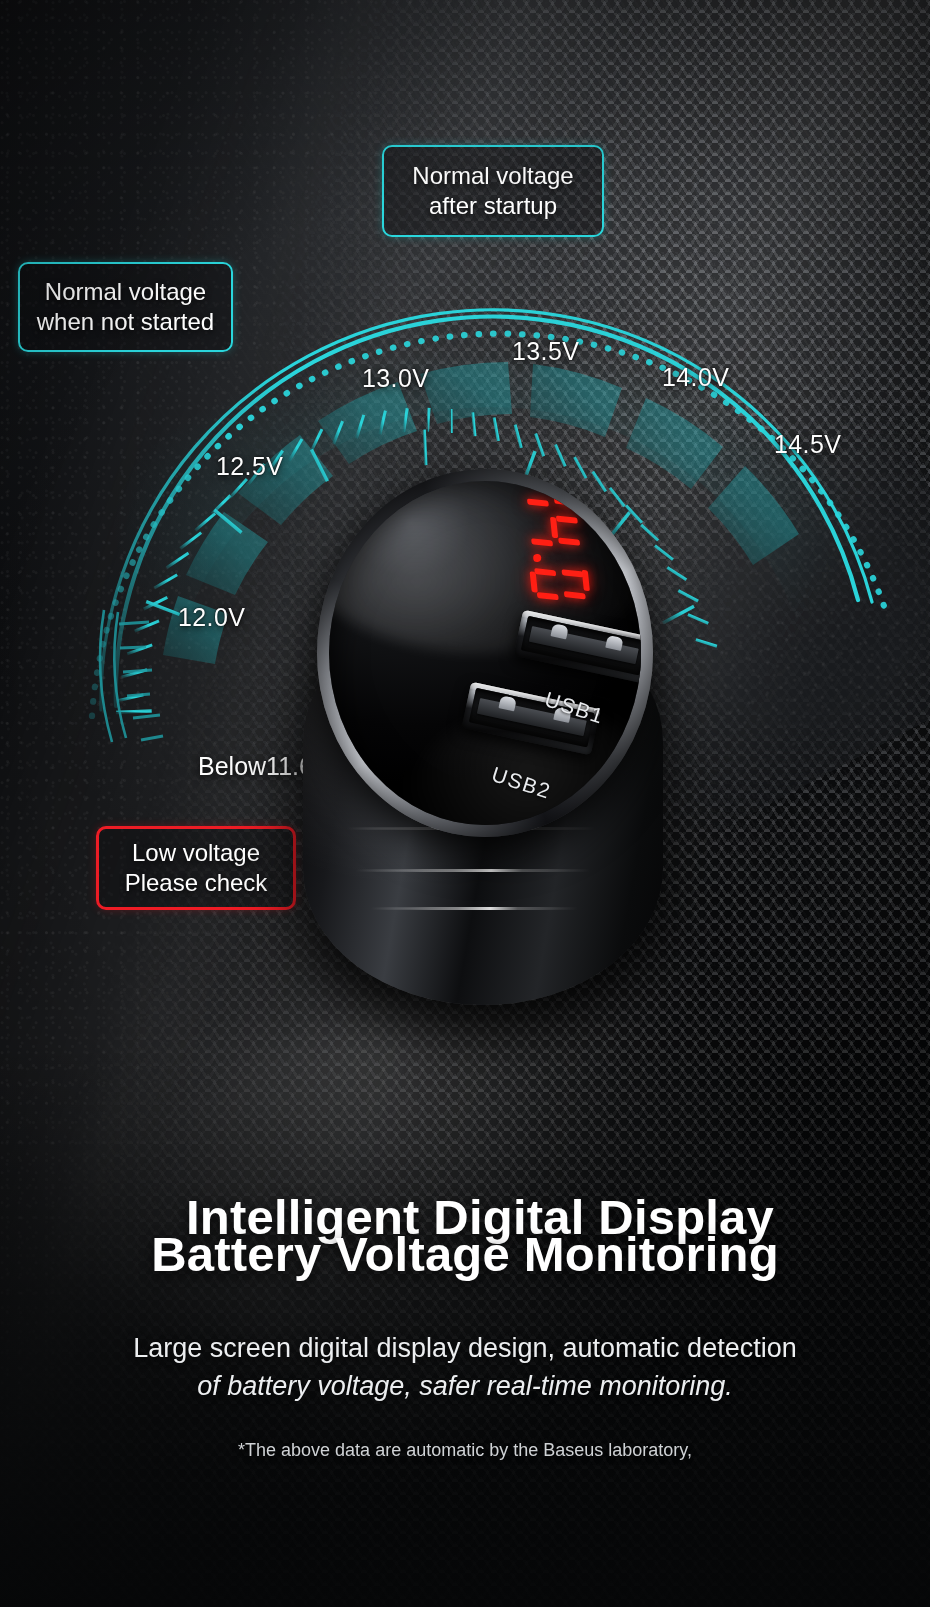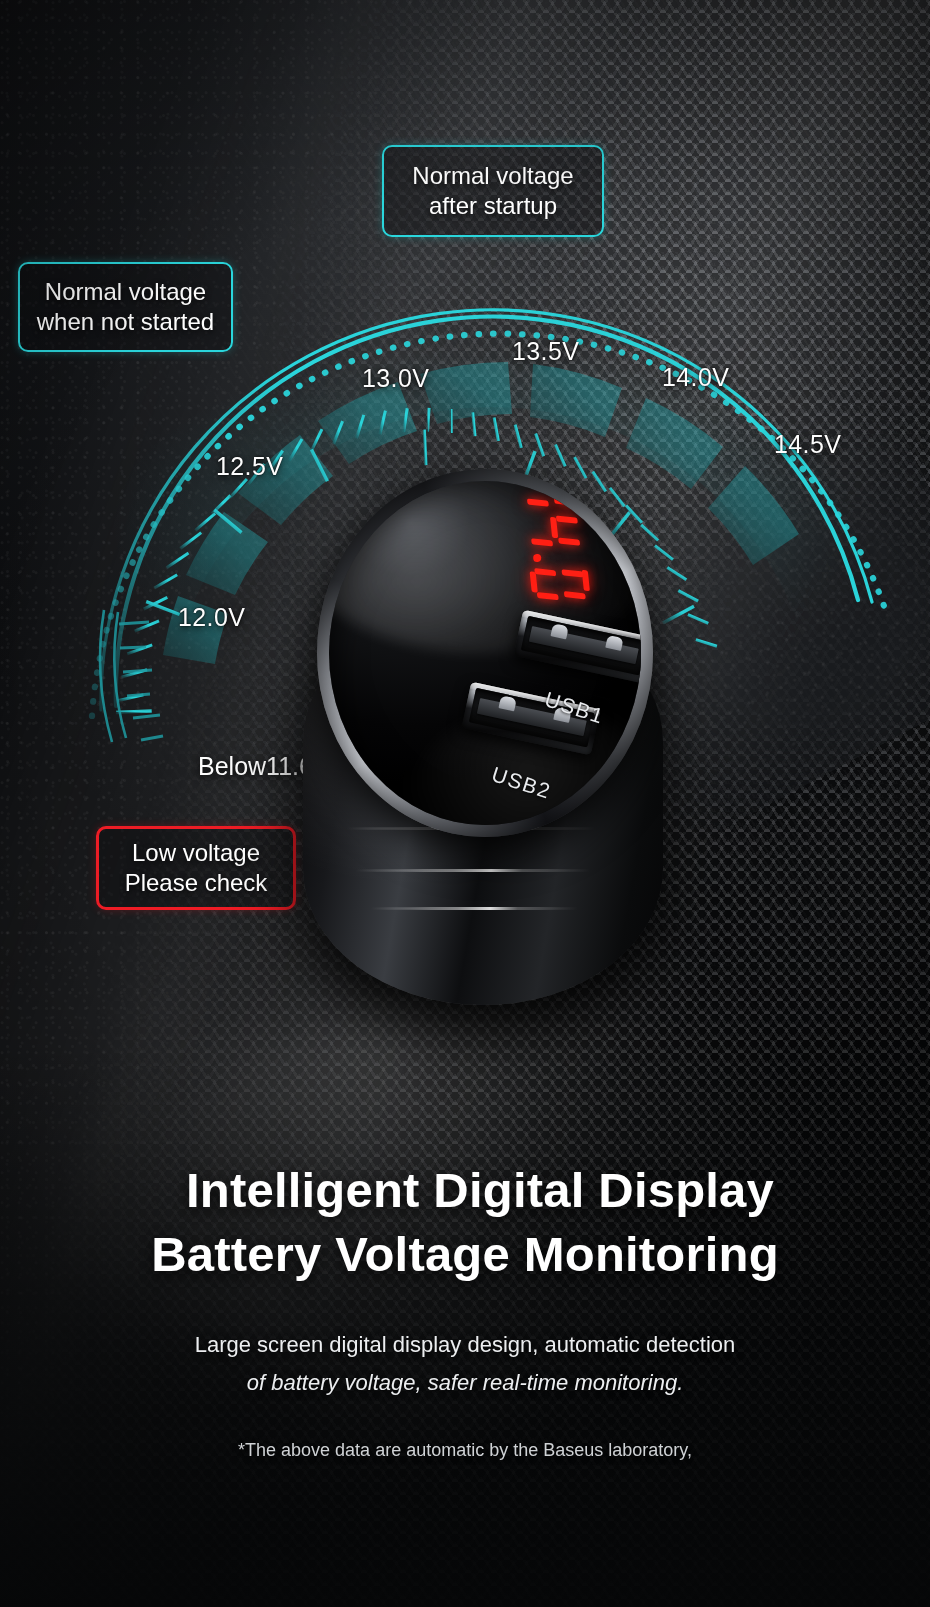--- a/index.html
+++ b/index.html
@@ -267,21 +267,21 @@
     font-weight:bold;
     font-size:49px;
     letter-spacing:.2px;
     line-height:1.32;
     text-shadow:0 3px 14px rgba(0,0,0,.85);
   }
   .subcopy {
     position:absolute; left:0; right:0;
     text-align:center;
     color:#eceef0;
-    font-size:22px;
+    font-size:27px;
     line-height:1.62;
     text-shadow:0 2px 8px rgba(0,0,0,.8);
   }
   .disclaimer {
     position:absolute; left:0; right:0;
     text-align:center;
     color:#cfd2d5;
     font-size:18px;
     line-height:1.72;
     text-shadow:0 2px 6px rgba(0,0,0,.8);
@@ -509,21 +509,21 @@
       </div>
 
       <div class="usb-label" id="usb1-label">USB1</div>
       <div class="usb-label" id="usb2-label">USB2</div>
     </div>
   </div>
 
   <div class="bg-vignette"></div>
   <div class="bg-bottomfade"></div>
 
-  <div class="headline" style="top:1158px;margin-left:30px;">Intelligent Digital Display</div>
+  <div class="headline" style="top:1185px;margin-left:30px;">Intelligent Digital Display</div>
   <div class="headline" style="top:1222px;">Battery Voltage Monitoring</div>
 
   <div class="subcopy" style="top:1327px;">Large screen digital display design, automatic detection</div>
   <div class="subcopy" style="top:1365px;font-style:italic;">of battery voltage, safer real-time monitoring.</div>
 
   <div class="disclaimer" style="top:1435px;">*The above data are automatic by the Baseus laboratory,</div>
 
 </div>
 
 </body></html>

